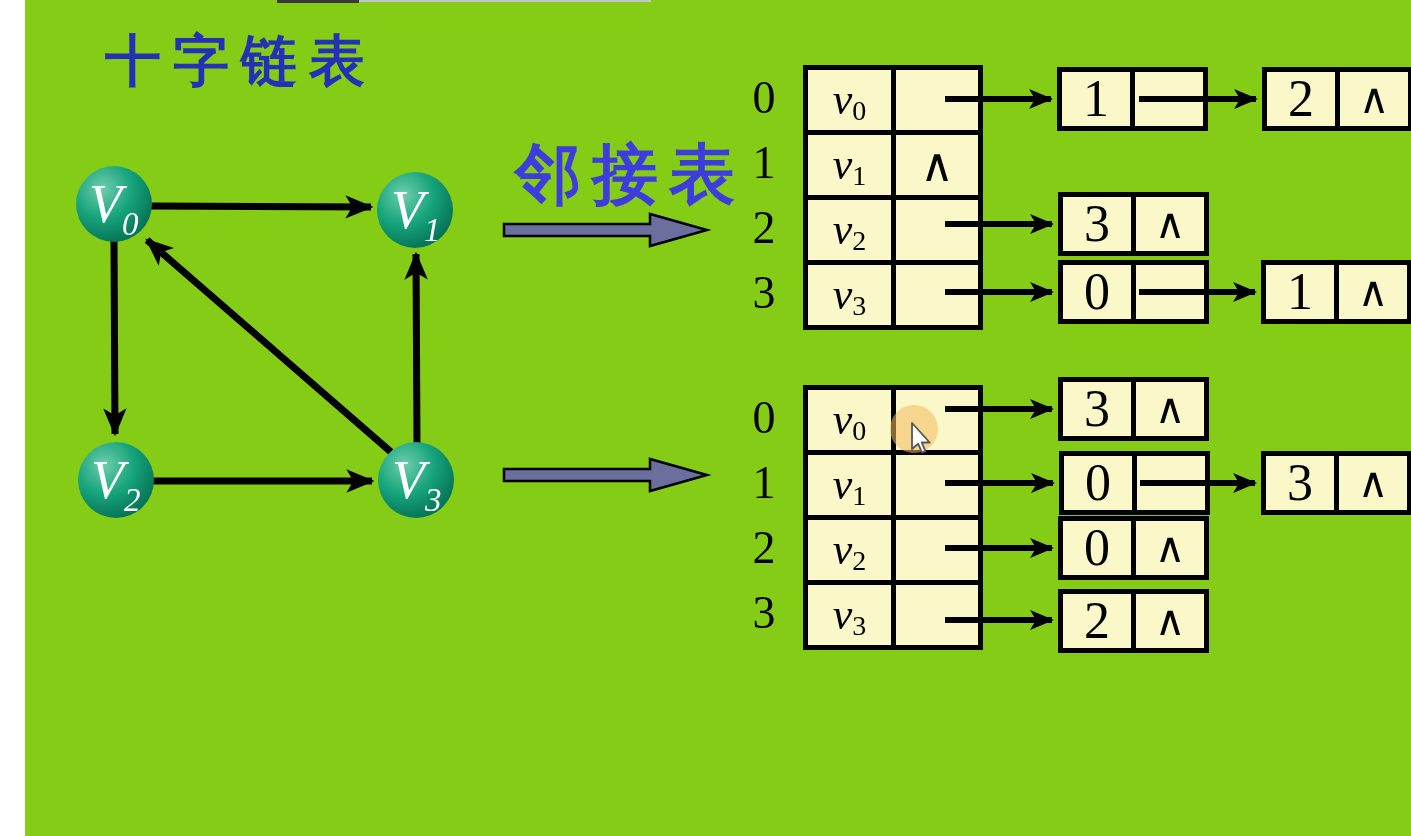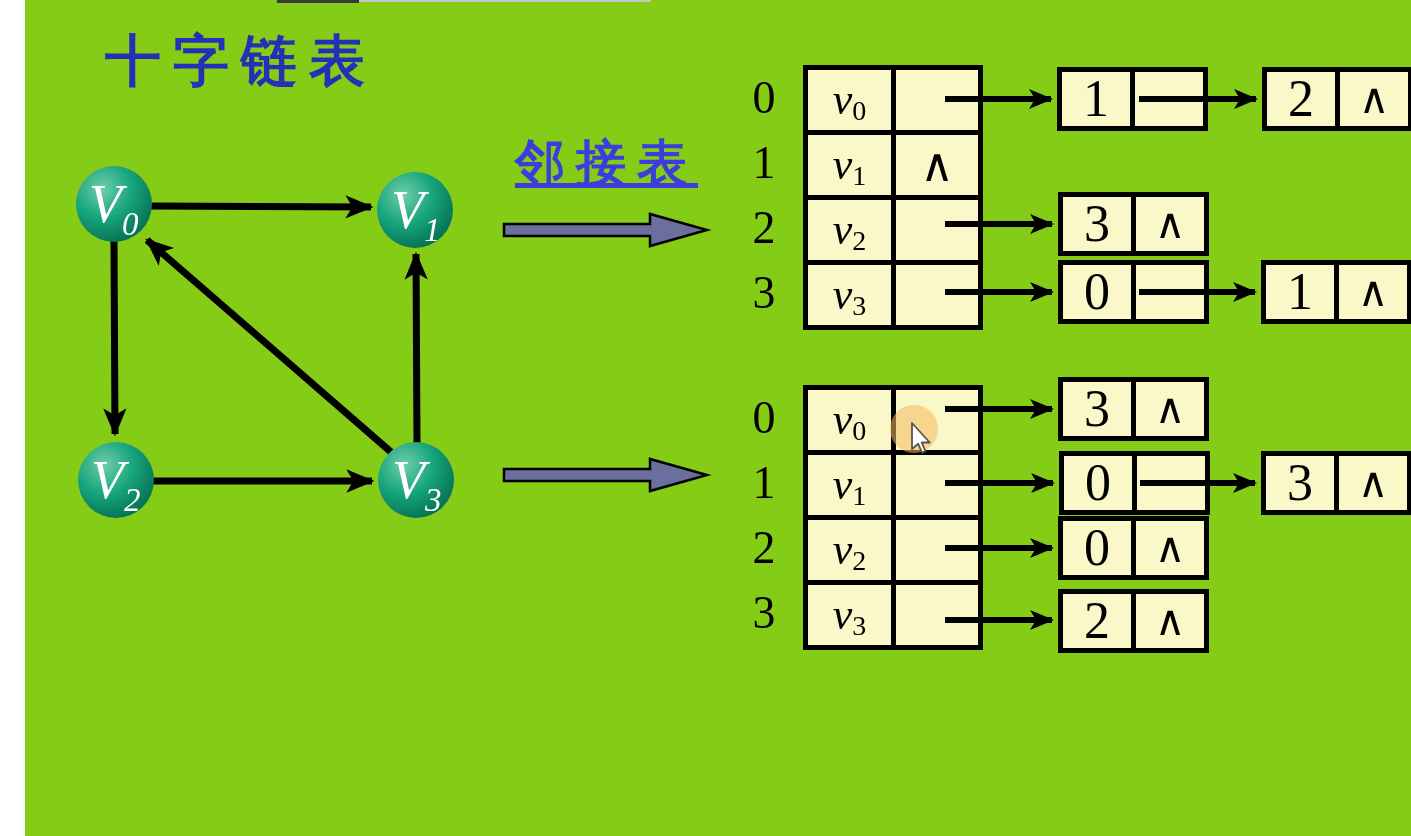--- a/index.html
+++ b/index.html
@@ -11,21 +11,21 @@
   .abs{position:absolute;}
   
   .topline-dark{left:252px;top:0;width:82px;height:3px;background:#3a3a3a;}
   .topline-light{left:334px;top:0;width:292px;height:2px;background:#c6c6c6;}
 
   .page-title{
     left:80px;top:24px;font-size:56px;font-weight:700;color:#2431b6;
     letter-spacing:12px;white-space:nowrap;
   }
   .cn-label{color:#3d3ddd;font-weight:700;white-space:nowrap;}
-  #adj-label{left:490px;top:130px;font-size:50px;letter-spacing:11px;text-decoration:underline;}
+  #adj-label{left:490px;top:130px;font-size:66px;letter-spacing:11px;}
   #inv-label{left:463px;top:514px;font-size:50px;letter-spacing:4px;}
 
   .idx{
     width:54px;height:65px;line-height:65px;text-align:center;
     font-size:46px;color:#000;
   }
 
   .vtable{
     border:5px solid #000;background:#faf7c9;box-sizing:content-box;
     display:grid;grid-template-columns:88px 82px;grid-template-rows:65px 65px 65px 60px;

